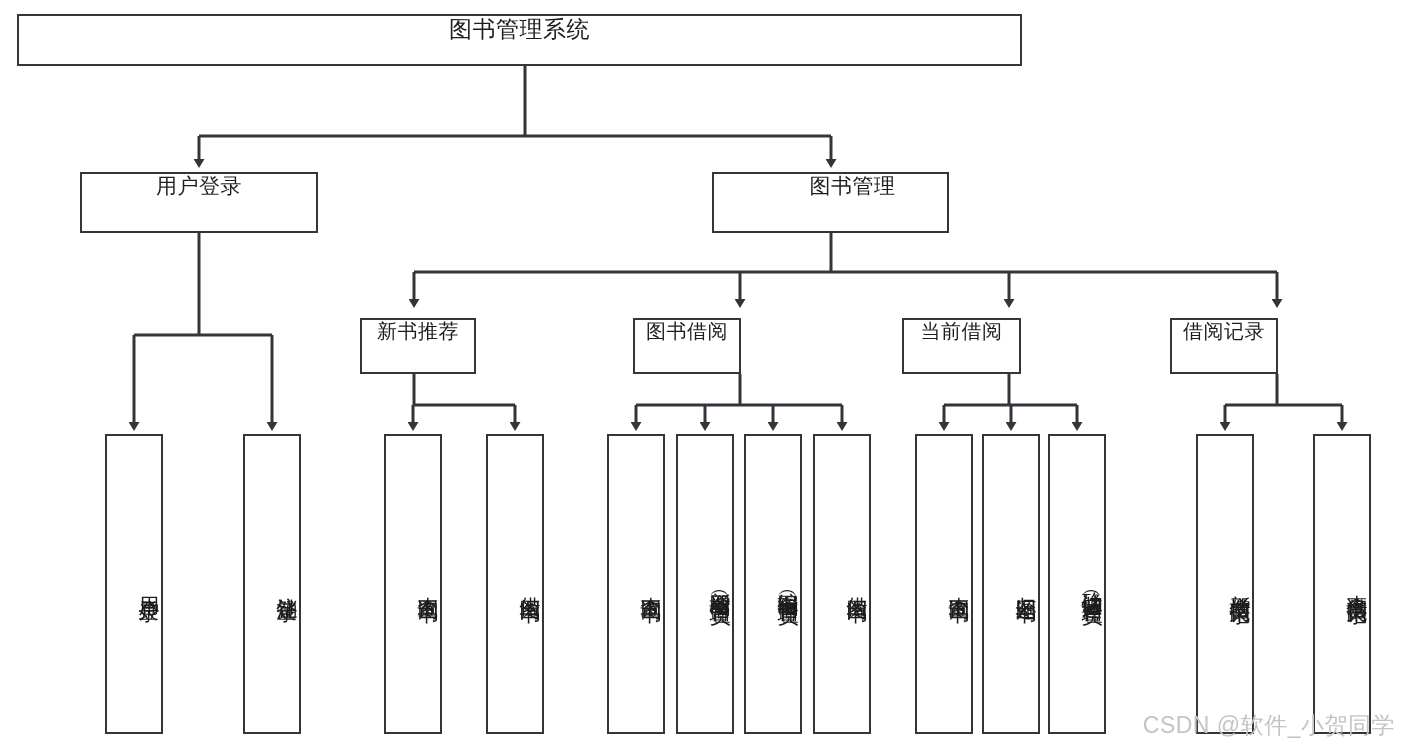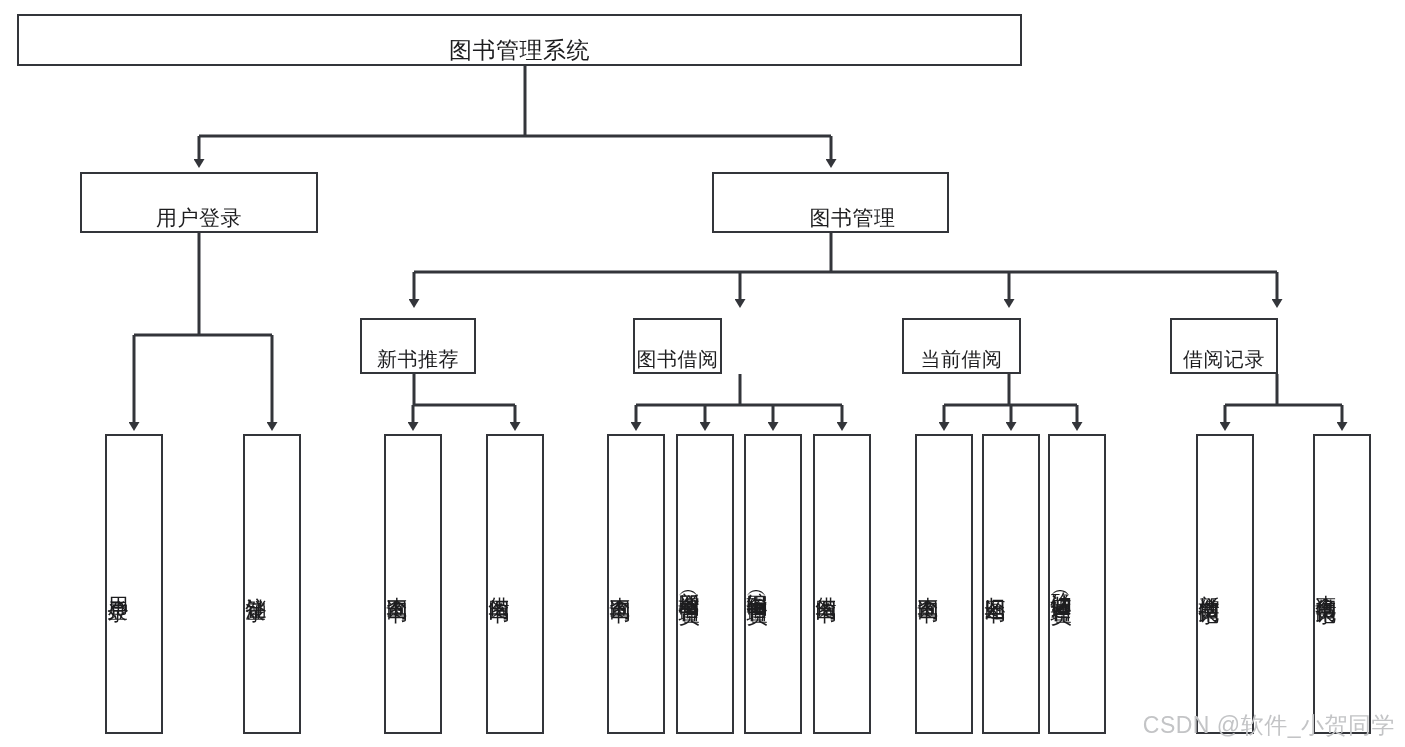--- a/index.html
+++ b/index.html
@@ -22,21 +22,21 @@
     width: 1405px;
     height: 747px;
     pointer-events: none;
   }
   .node {
     position: absolute;
     box-sizing: border-box;
     border: 2.5px solid #33353a;
     background: #ffffff;
     display: flex;
-    align-items: flex-end;
+    align-items: flex-start;
     justify-content: center;
     color: #1d1d1f;
   }
   .node .lbl {
     display: block;
     text-align: center;
     line-height: 1.18;
     letter-spacing: 0.5px;
   }
   .root .lbl {
@@ -135,21 +135,21 @@
   </div>
 
   <div class="node mid" style="left:712px; top:172px; width:237px; height:61px;padding-left:44px;">
     <span class="lbl">图书管理</span>
   </div>
 
   <div class="node sub" style="left:360px; top:318px; width:116px; height:56px;">
     <span class="lbl">新书推荐</span>
   </div>
 
-  <div class="node sub" style="left:633px; top:318px; width:89px; height:56px;">
+  <div class="node sub" style="left:633px; top:318px; width:108px; height:56px;">
     <span class="lbl">图书借阅</span>
   </div>
 
   <div class="node sub" style="left:902px; top:318px; width:119px; height:56px;">
     <span class="lbl">当前借阅</span>
   </div>
 
   <div class="node sub" style="left:1170px; top:318px; width:108px; height:56px;">
     <span class="lbl">借阅记录</span>
   </div>

